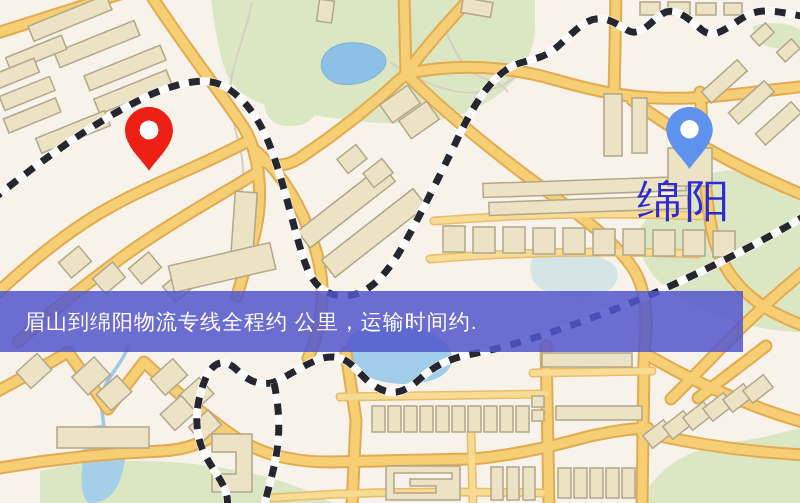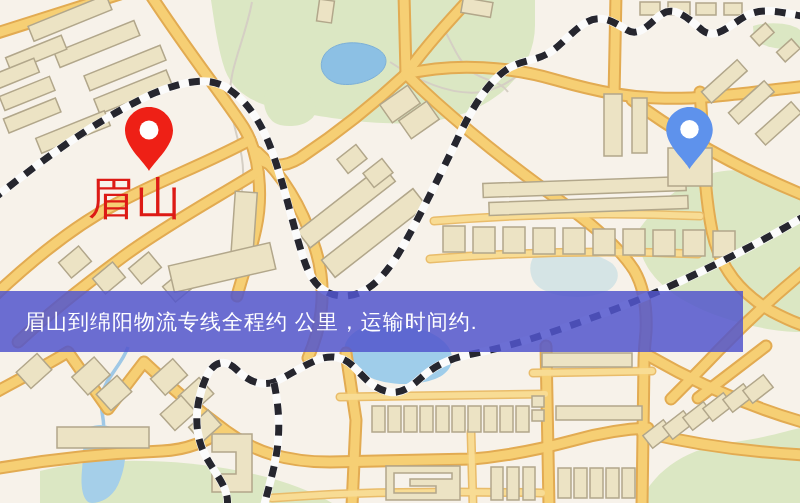--- a/index.html
+++ b/index.html
@@ -266,22 +266,22 @@
   <div class="route-banner">
     <span>眉山到绵阳物流专线全程约 公里，运输时间约.</span>
   </div>
 
   <div class="pin pin-meishan">
     <svg viewBox="0 0 54 66" width="54" height="66">
       <path d="M27,1 C14,1 3,11.5 3,24.5 C3,34 10,44 17,52 C22,58 25.5,62 27,65 C28.5,62 32,58 37,52 C44,44 51,34 51,24.5 C51,11.5 40,1 27,1 Z" fill="#ee2016"></path>
       <circle cx="27" cy="24" r="9.5" fill="#ffffff"></circle>
     </svg>
   </div>
-  <div class="city-label label-meishan">眉山</div>
 
   <div class="pin pin-mianyang">
     <svg viewBox="0 0 54 66" width="53" height="64">
       <path d="M27,1 C14,1 3,11.5 3,24.5 C3,34 10,44 17,52 C22,58 25.5,62 27,65 C28.5,62 32,58 37,52 C44,44 51,34 51,24.5 C51,11.5 40,1 27,1 Z" fill="#5e92ec"></path>
       <circle cx="27" cy="24" r="9.5" fill="#ffffff"></circle>
     </svg>
   </div>
+  <div class="city-label label-mianyang">绵阳</div>
 
 </div>
 
 </body></html>

